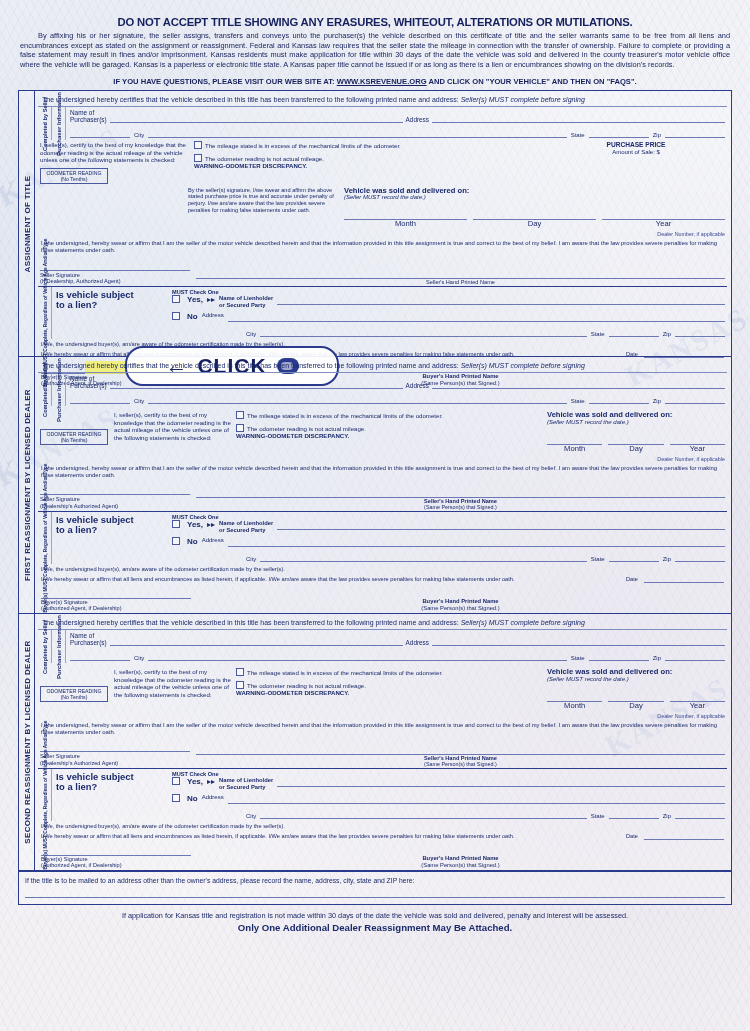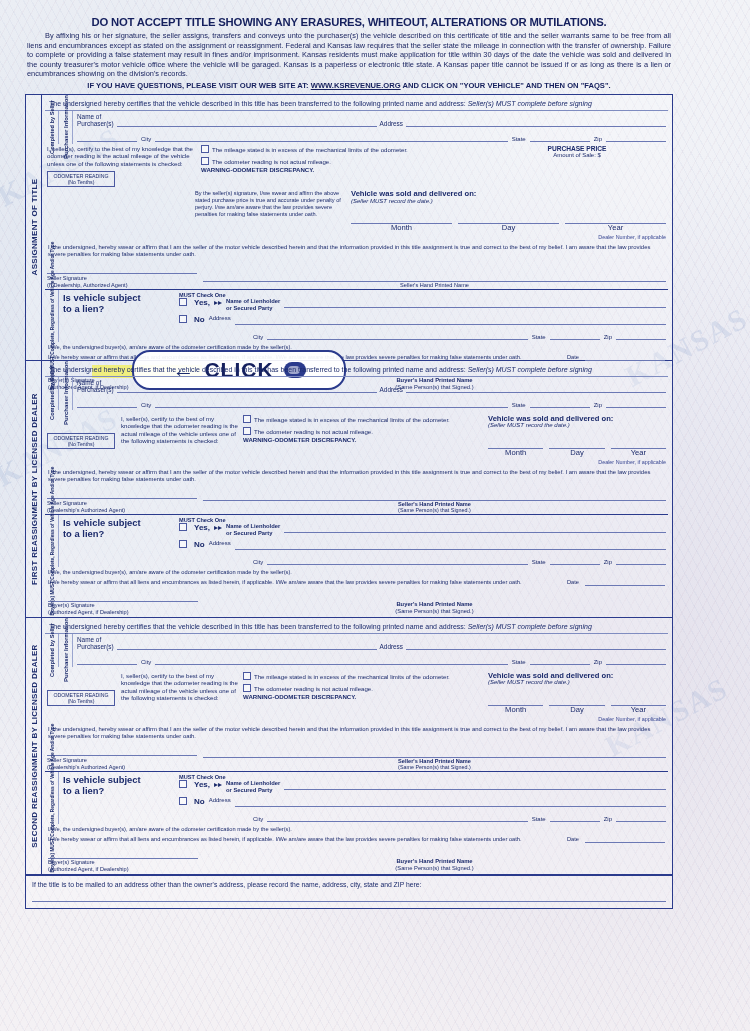--- a/index.html
+++ b/index.html
@@ -19,32 +19,32 @@
       repeating-linear-gradient(62deg, rgba(120,140,190,.07) 0 1px, rgba(255,255,255,0) 1px 7px),
       repeating-linear-gradient(-62deg, rgba(170,120,150,.06) 0 1px, rgba(255,255,255,0) 1px 8px);
     pointer-events:none;
   }
   .wm{
     position:absolute;font-family:"Liberation Serif",serif;font-weight:bold;
     color:rgba(120,150,200,.18);transform:rotate(-28deg);letter-spacing:2px;
     pointer-events:none;white-space:nowrap;
   }
   .doc{
-    position:absolute;left:25px;top:16px;width:648px;height:925px;
+    position:absolute;left:18px;top:16px;width:714px;height:925px;
   }
   .title{
     text-align:center;font-size:11.3px;font-weight:bold;letter-spacing:-.2px;
     color:#15205e;margin:0 0 3px 0;
   }
   .intro{
     font-size:7.4px;line-height:9.6px;text-align:justify;color:#16205d;
     padding:0 2px 0 2px;
   }
   .intro .ind{display:block;text-indent:18px;}
-  .weblink{text-align:center;font-size:7.6px;font-weight:bold;margin-top:2px;color:#16205d;}
+  .weblink{text-align:center;font-size:7.6px;font-weight:bold;margin-top:8px;color:#16205d;}
   .weblink .u{text-decoration:underline;}
 
   .frame{border:1.5px solid #2a3a8c;margin-top:4px;background:rgba(255,255,255,.25);}
   .sect{position:relative;border-bottom:1.5px solid #2a3a8c;}
   .sect:last-child{border-bottom:none;}
   .vtab{
     position:absolute;left:0;top:0;bottom:0;width:15px;border-right:1px solid #2a3a8c;
   }
   .vtab span{
     position:absolute;left:50%;top:50%;transform:translate(-50%,-50%) rotate(-90deg);
@@ -592,15 +592,17 @@
 
       <div style="border-top:1.5px solid #2a3a8c;">
         <div class="mailrow">
           <span>If the title is to be mailed to an address other than the owner's address, please record the name, address, city, state and ZIP here:</span>
           <div class="ln"></div>
         </div>
       </div>
     </div>
 
     <div class="closing">
+      <span>If application for Kansas title and registration is not made within 30 days of the date the vehicle was sold and delivered, penalty and interest will be assessed.</span>
+      <b>Only One Additional Dealer Reassignment May Be Attached.</b>
     </div>
   </div>
 </div>
 
 </body></html>

